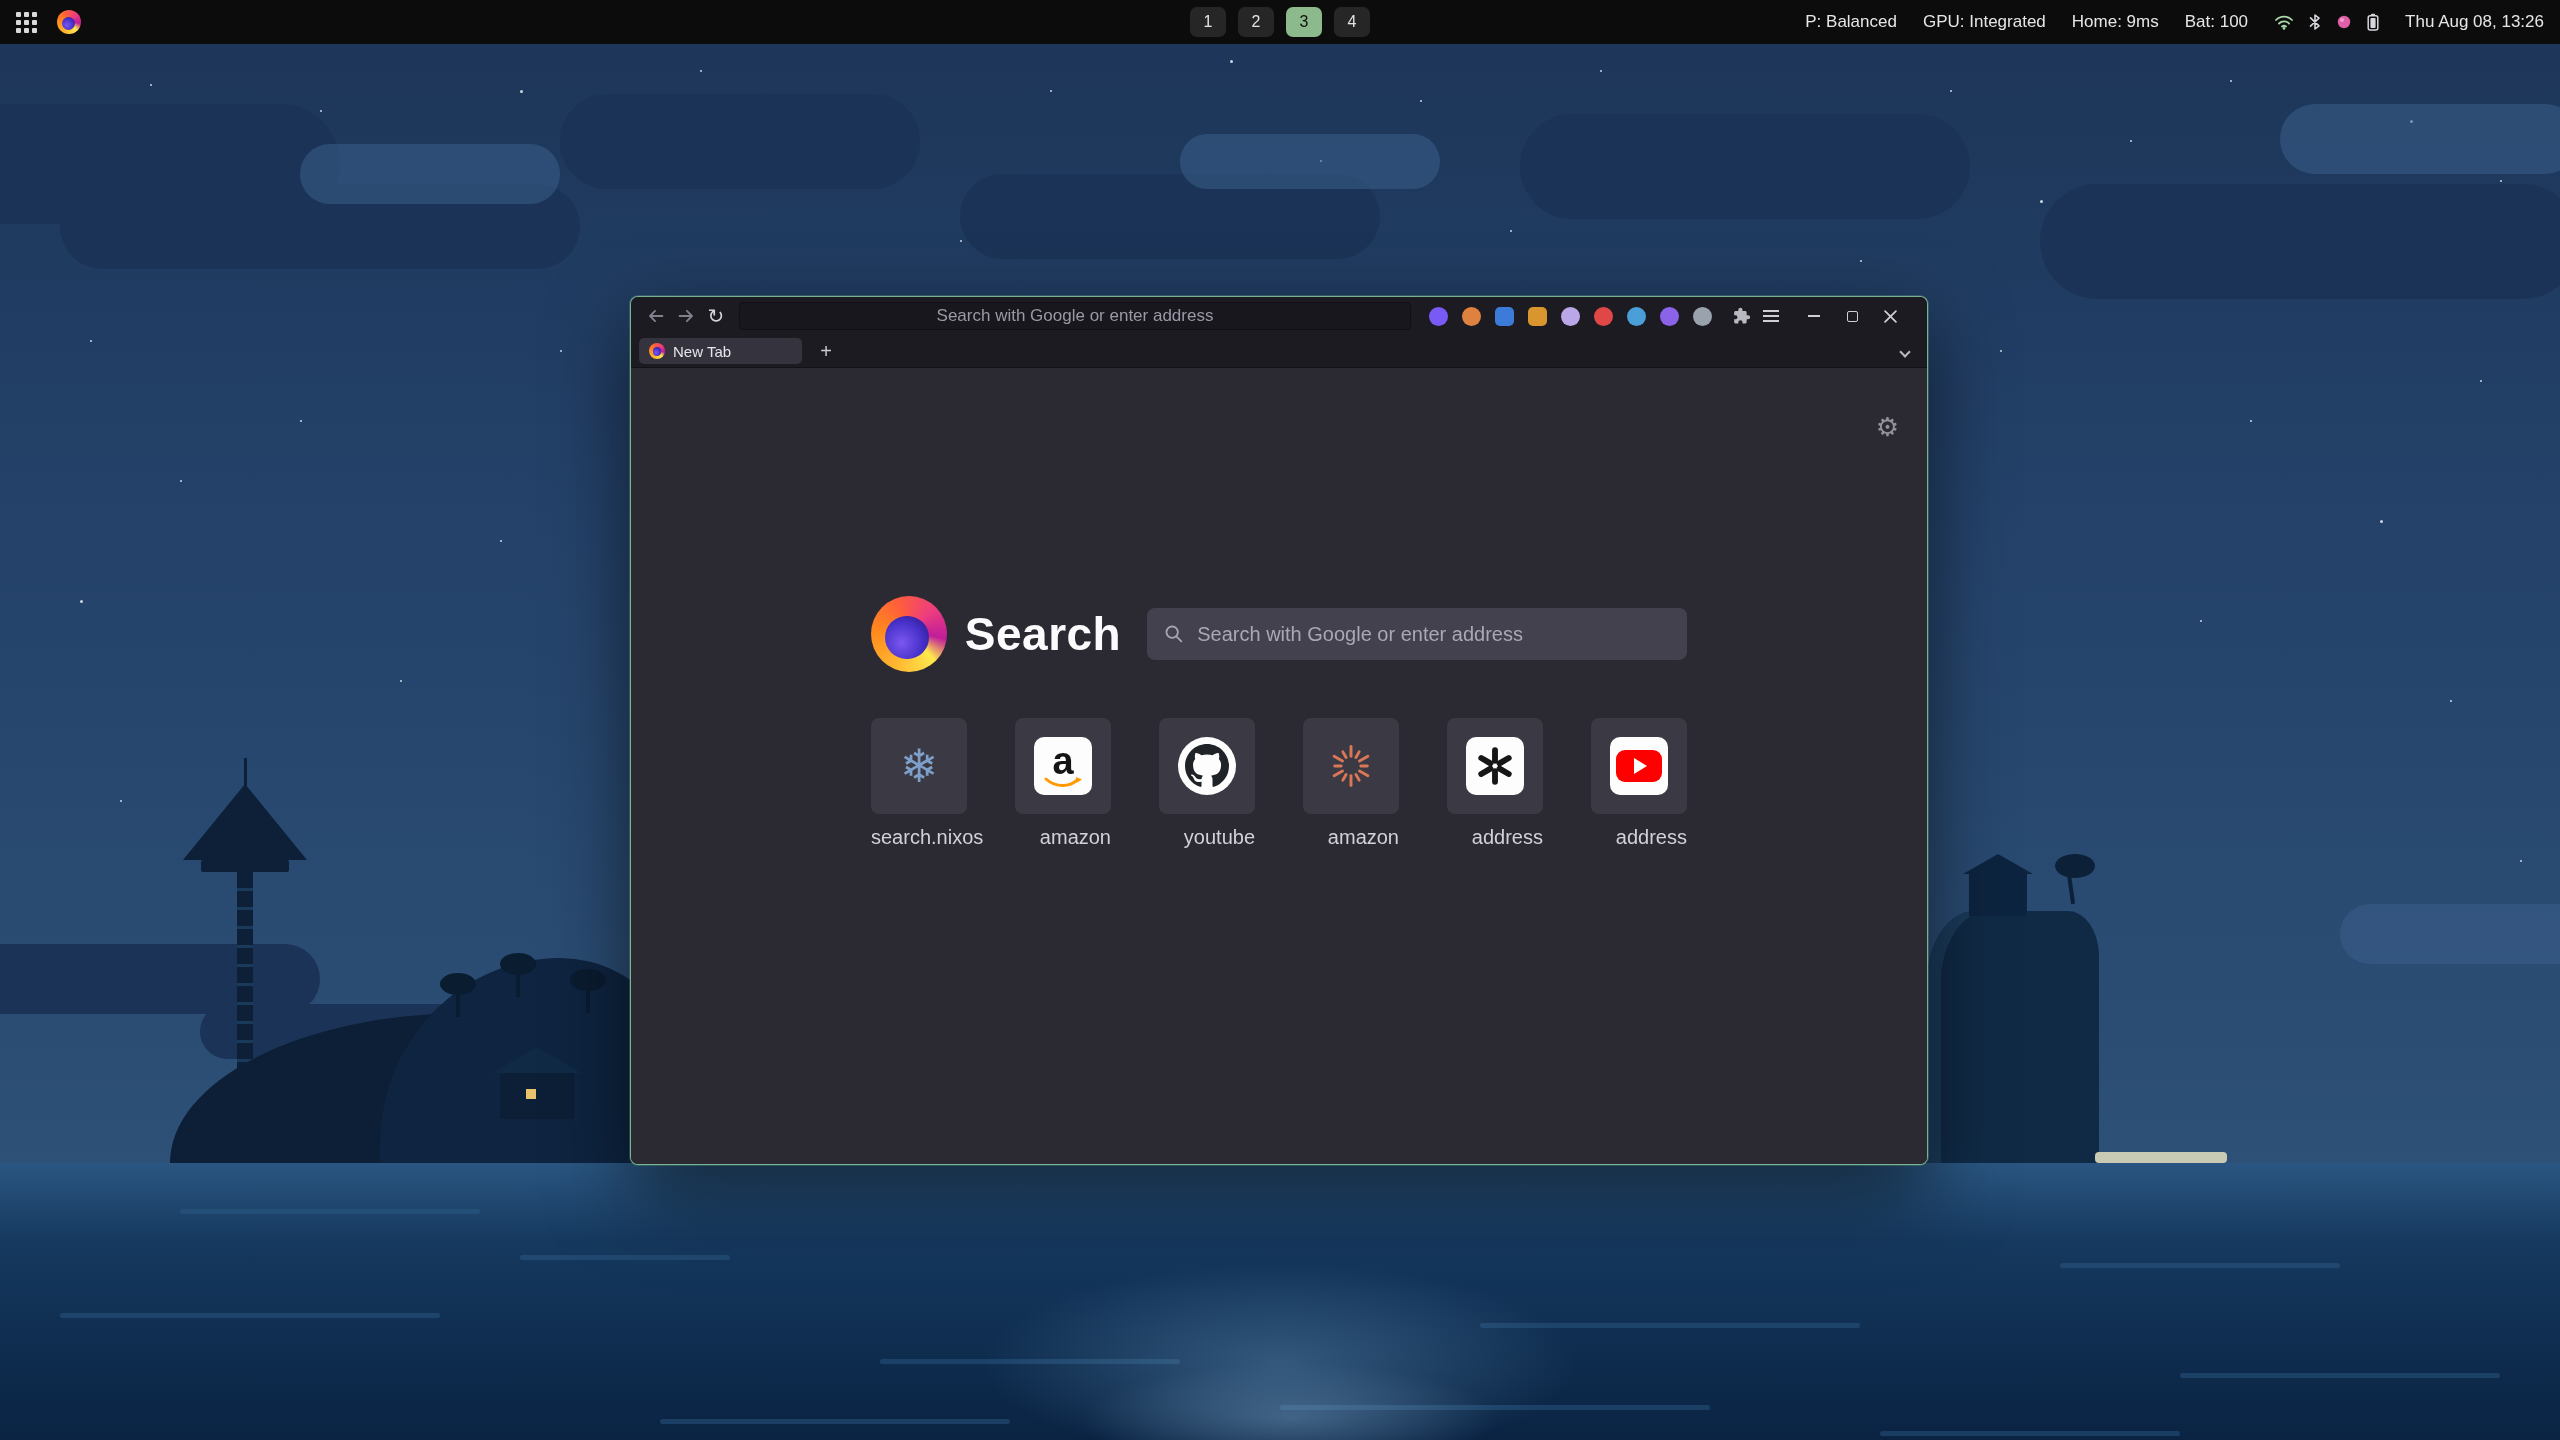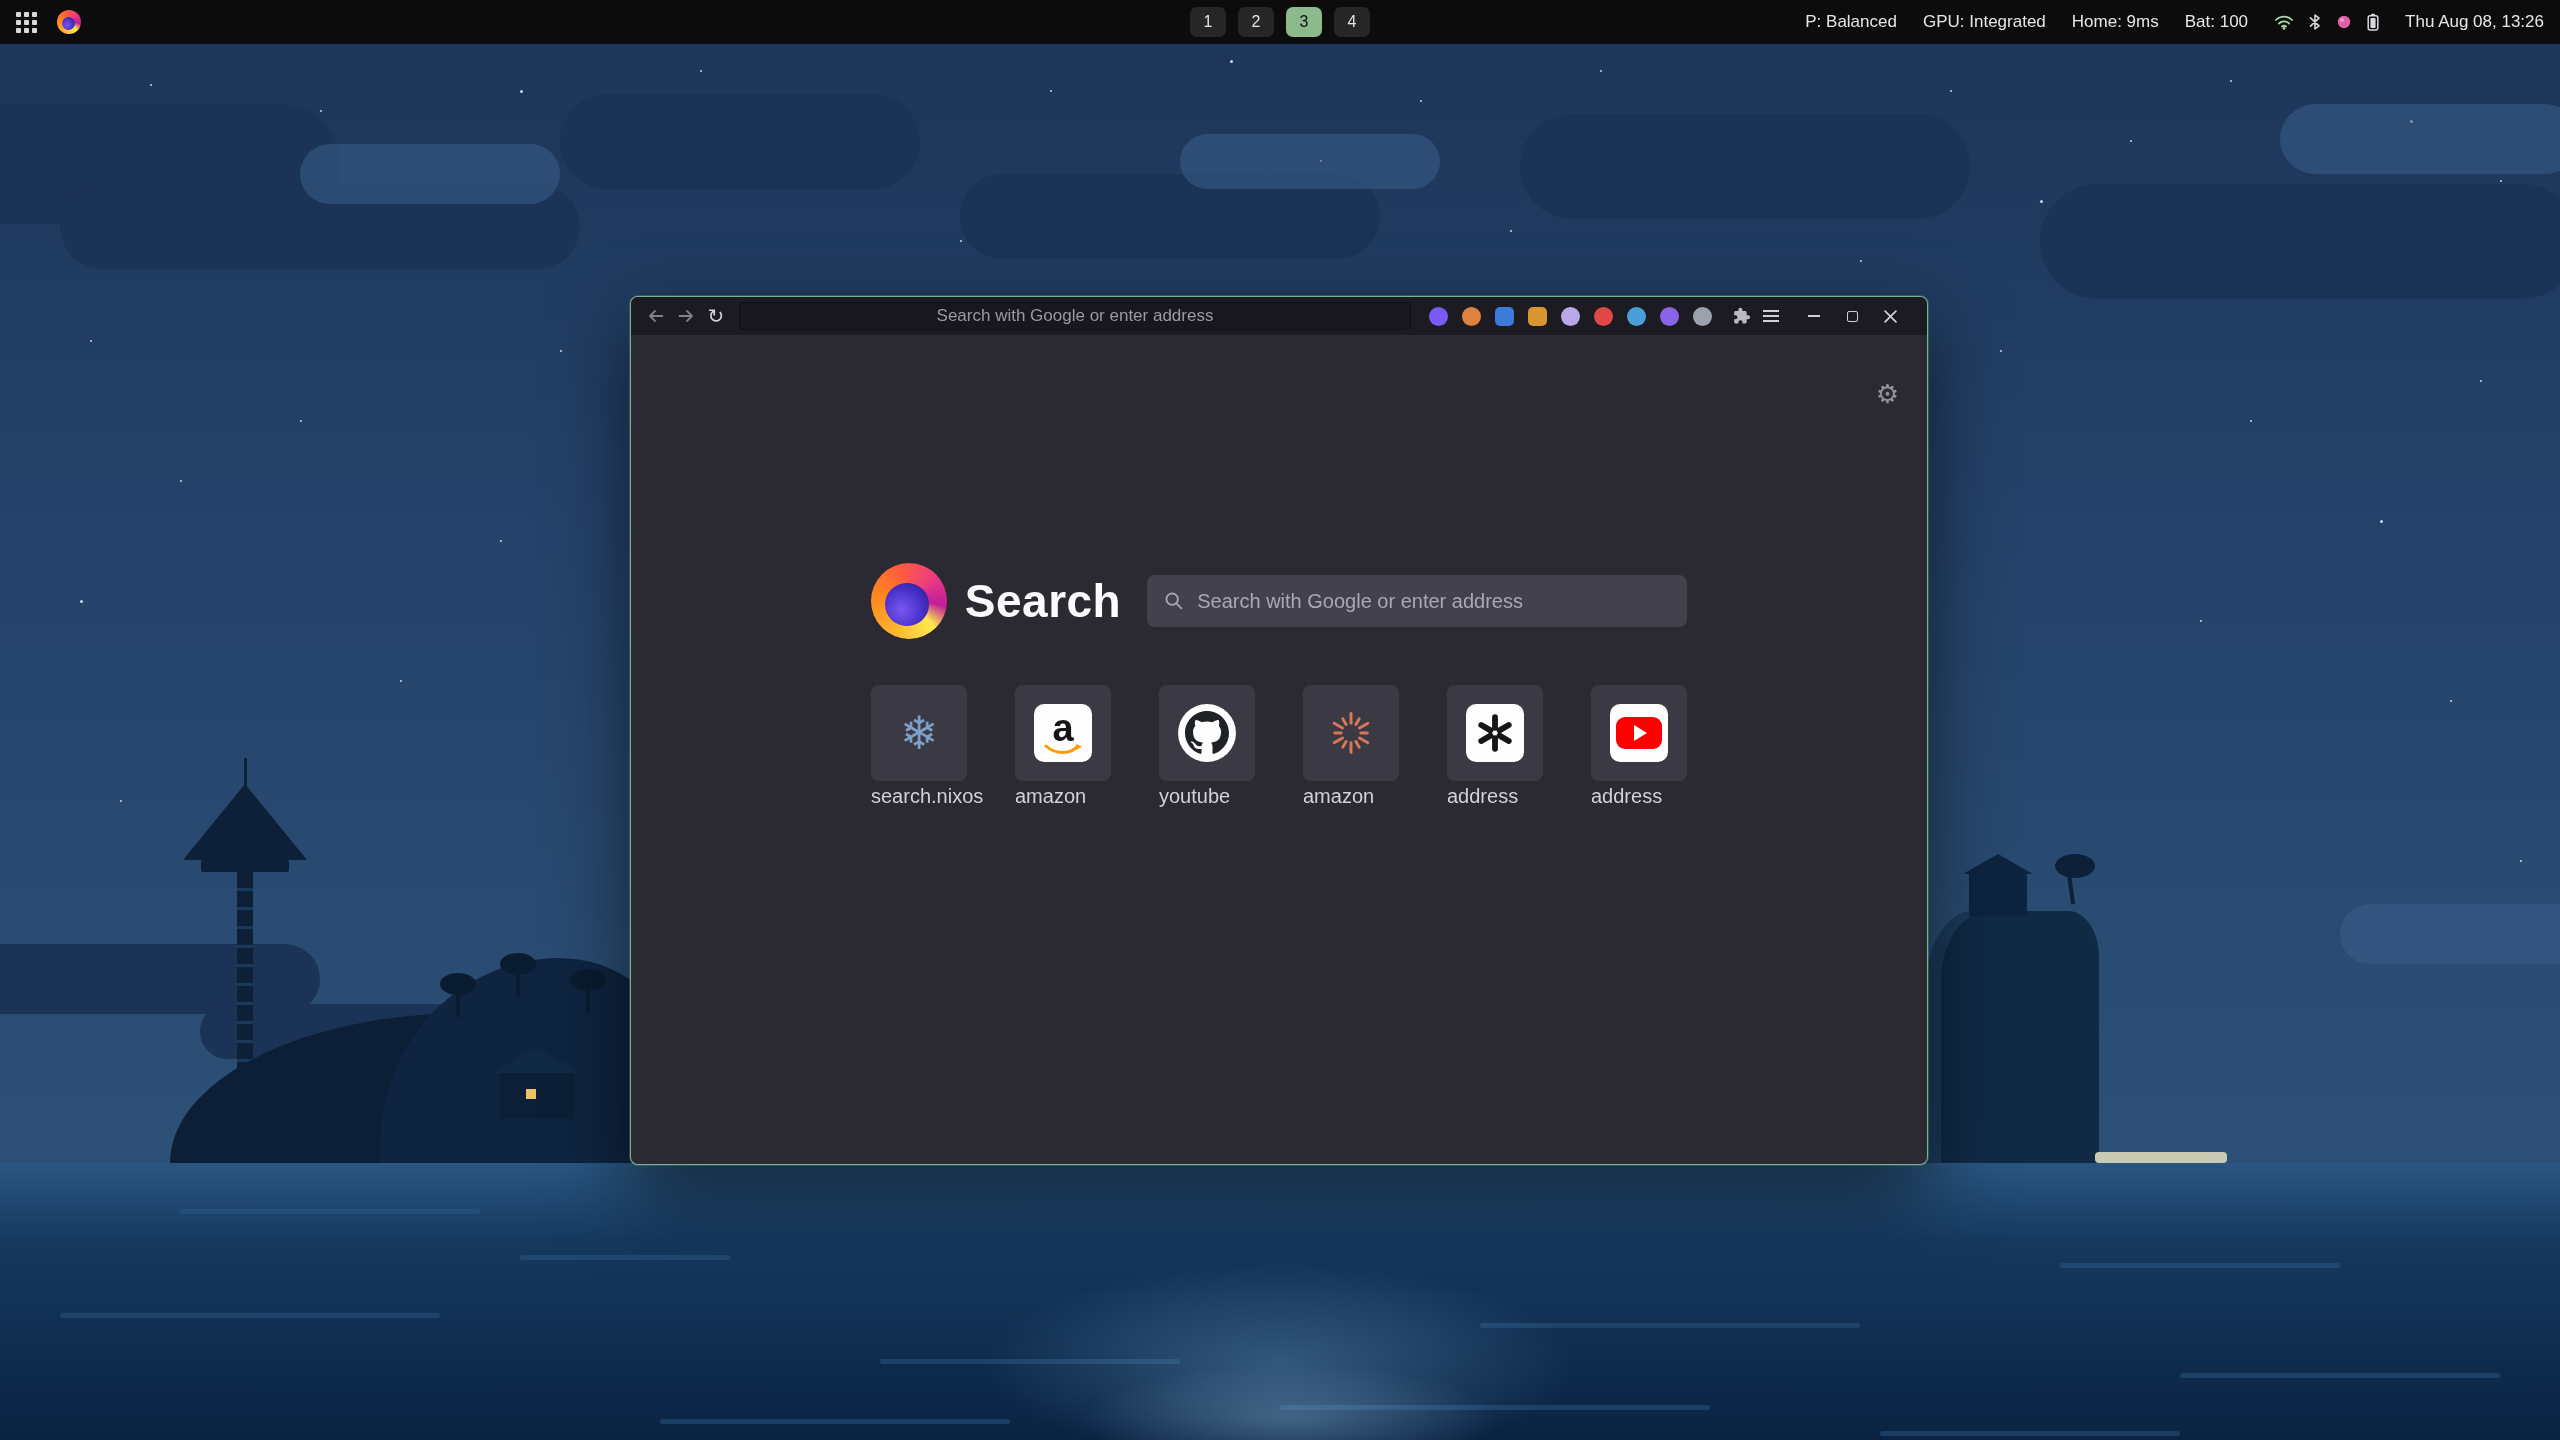--- a/index.html
+++ b/index.html
@@ -110,21 +110,21 @@
   .hero-search { width:540px; height:52px; background:#42414d; border-radius:8px; display:flex;
     align-items:center; padding:0 16px; }
   .hero-search input { flex:1; margin-left:12px; background:transparent; border:none; outline:none;
     color:#cfcedb; font-size:20px; }
   .hero-search input::placeholder { color:#a9a8b4; }
 
   .shortcuts { position:absolute; top:350px; left:0; right:0; display:flex; justify-content:center; gap:48px; }
   .shortcut { width:96px; cursor:pointer; }
   .tile { width:96px; height:96px; background:#3b3a44; border-radius:8px; display:flex;
     align-items:center; justify-content:center; }
-  .tile-label { margin-top:4px; font-size:20px; color:#d2d1da; text-align:left; white-space:nowrap; }
+  .tile-label { margin-top:12px; font-size:20px; color:#d2d1da; text-align:right; white-space:nowrap; }
   .white-chip { width:58px; height:58px; background:#fdfdfd; border-radius:10px; display:flex;
     align-items:center; justify-content:center; }
   .round-chip { border-radius:50%; }
   .nix-glyph { font-size:46px; color:#7d9fc9; line-height:1; }
   .amz { display:flex; flex-direction:column; align-items:center; margin-top:2px; }
   .amz-letter { font-size:38px; line-height:30px; font-weight:700; color:#141414; }
   .yt-play { width:46px; height:32px; background:#ff0000; border-radius:9px; display:flex;
     align-items:center; justify-content:center; }
   .yt-tri { width:0; height:0; border-left:13px solid #ffffff; border-top:8px solid transparent;
     border-bottom:8px solid transparent; margin-left:3px; }
@@ -334,20 +334,30 @@
           <span class="maxbox"></span>
         </button>
       <button class="icon-btn" style="width:20px;">
         <svg width="13" height="13" viewBox="0 0 12 12">
           <path d="M1 1 L11 11 M11 1 L1 11" stroke="#cfcfd6" stroke-width="1.6" stroke-linecap="round"></path>
         </svg>
       </button>
     </div>
   </div>
 
+  <div class="tabbar">
+    <div class="tab">
+      <span class="ff-mini"></span>
+      <span class="tab-title">New Tab</span>
+    </div>
+    <button class="plus-btn">+</button>
+    <button class="tabs-overflow">
+      <span class="chev"></span>
+    </button>
+  </div>
 
   <div class="content">
     <button class="gear-btn glyph">⚙</button>
 
     <div class="hero">
       <div class="ff-logo"></div>
       <div class="wordmark">Search</div>
       <div class="hero-search">
         <svg width="22" height="22" viewBox="0 0 24 24">
           <circle cx="10" cy="10" r="6.2" fill="none" stroke="#a6a5b0" stroke-width="2"></circle>

